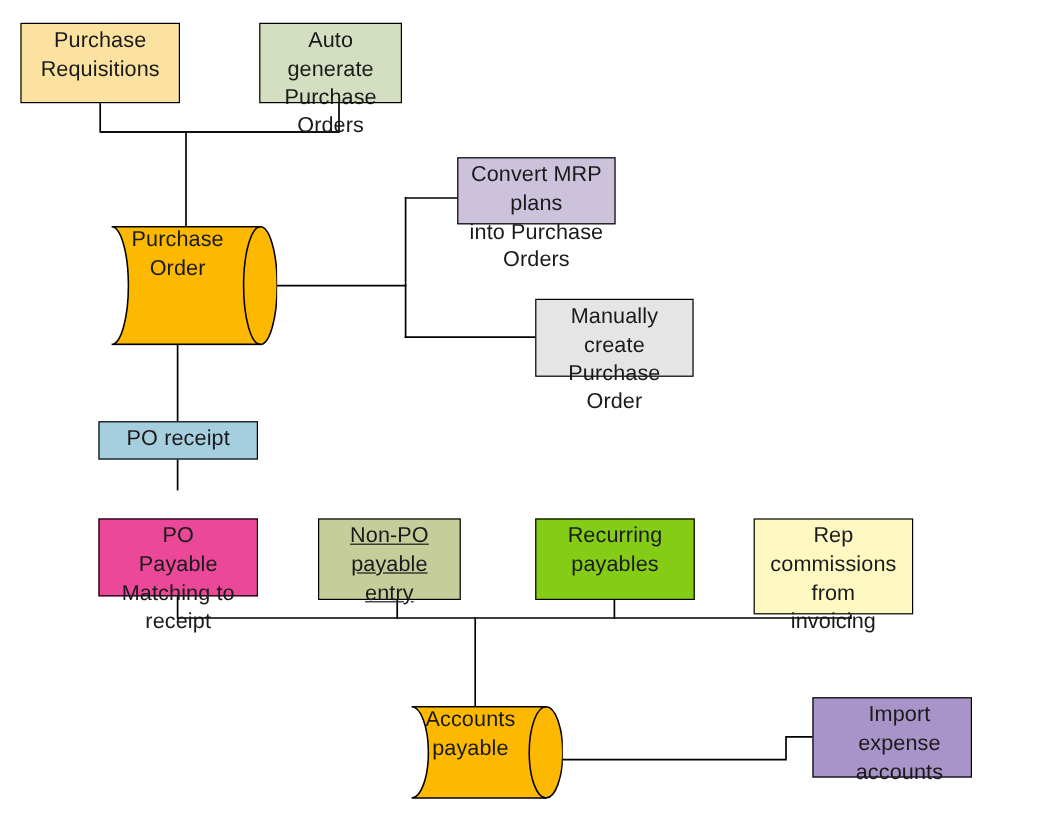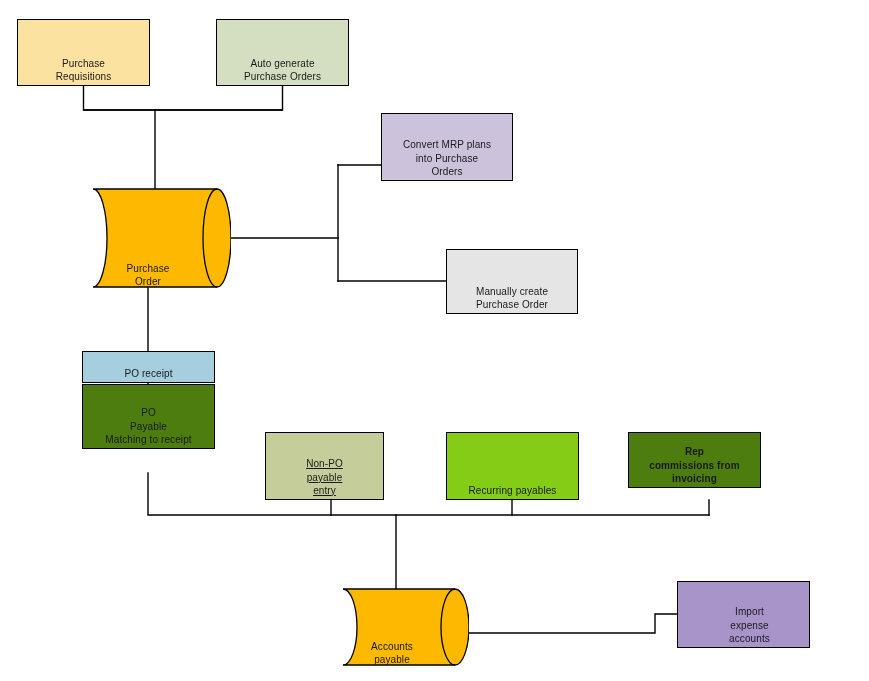--- a/index.html
+++ b/index.html
@@ -24,25 +24,25 @@
     position: absolute;
     left: 0; top: 0;
     width: 869px;
     height: 681px;
     pointer-events: none;
   }
   .node {
     position: absolute;
     box-sizing: border-box;
     display: flex;
-    align-items: flex-end;
+    align-items: flex-start;
     justify-content: center;
     text-align: center;
     color: #1a1a1a;
-    font-size: 10px;
+    font-size: 18px;
     line-height: 1.32;
     letter-spacing: 0.1px;
     padding: 2px 4px;
     white-space: pre-line;
   }
   .node.rect {
     border: 1.3px solid #000000;
   }
   .node.cyl {
     border: none;
@@ -85,41 +85,41 @@
         <path d="M 512 500 L 512 515" stroke="#000000"></path>
         <path d="M 709 500 L 709 515" stroke="#000000"></path>
         <path d="M 396 515 L 396 590" stroke="#000000"></path>
         <path d="M 469 633 L 655 633 L 655 614 L 677 614" stroke="#000000"></path>
       </g>
   </svg>
 
   <div id="node-group">
       <div class="node rect" style="left: 17px; top: 19px; width: 133px; height: 67px; background: rgb(252, 226, 160);"><span>Purchase
 Requisitions</span></div>
-      <div class="node rect" style="left: 216px; top: 19px; width: 133px; height: 67px; background: rgb(211, 223, 192);"><span>Auto generate
+      <div class="node rect" style="left: 216px; top: 19px; width: 119px; height: 67px; background: rgb(211, 223, 192);"><span>Auto generate
 Purchase Orders</span></div>
       <div class="node cyl" style="left: 79px; top: 188px; width: 152px; height: 100px;"><svg class="cyl-svg" viewBox="0 0 152 100" preserveAspectRatio="none">
           <path d="M 14 1 L 138 1 A 14 49 0 0 1 138 99 L 14 99 A 14 49 0 0 0 14 1 Z" fill="#FCB900" stroke="#000000" stroke-width="1.3"></path>
           <path d="M 138 1 A 14 49 0 0 0 138 99" fill="none" stroke="#000000" stroke-width="1.3"></path>
         </svg><div class="cyl-label">Purchase
 Order</div></div>
-      <div class="node rect" style="left: 381px; top: 113px; width: 132px; height: 68px; background: rgb(204, 194, 220);"><span>Convert MRP plans
+      <div class="node rect" style="left: 381px; top: 131px; width: 132px; height: 56px; background: rgb(204, 194, 220);"><span>Convert MRP plans
 into Purchase
 Orders</span></div>
       <div class="node rect" style="left: 446px; top: 249px; width: 132px; height: 65px; background: #e5e5e5;"><span>Manually create
 Purchase Order</span></div>
       <div class="node rect" style="left: 82px; top: 351px; width: 133px; height: 32px; background: rgb(165, 207, 223);"><span>PO receipt</span></div>
-      <div class="node rect" style="left: 82px; top: 384px; width: 133px; height: 65px; background: #4d7c0f;"><span>PO
+      <div class="node rect" style="left: 82px; top: 432px; width: 133px; height: 65px; background: #ec4899;"><span>PO
 Payable
 Matching to receipt</span></div>
       <div class="node rect" style="left: 265px; top: 432px; width: 119px; height: 68px; background: rgb(197, 206, 155); text-decoration: underline;"><span>Non-PO
 payable
 entry</span></div>
       <div class="node rect" style="left: 446px; top: 432px; width: 133px; height: 68px; background: #84cc16;"><span>Recurring payables</span></div>
-      <div class="node rect" style="left: 628px; top: 432px; width: 133px; height: 56px; background: #4d7c0f; font-weight: bold;"><span>Rep
+      <div class="node rect" style="left: 628px; top: 432px; width: 133px; height: 80px; background: #fef9c3;"><span>Rep
 commissions from
 invoicing</span></div>
       <div class="node cyl" style="left: 329px; top: 588px; width: 140px; height: 78px;"><svg class="cyl-svg" viewBox="0 0 140 78" preserveAspectRatio="none">
           <path d="M 14 1 L 126 1 A 14 38 0 0 1 126 77 L 14 77 A 14 38 0 0 0 14 1 Z" fill="#FCB900" stroke="#000000" stroke-width="1.3"></path>
           <path d="M 126 1 A 14 38 0 0 0 126 77" fill="none" stroke="#000000" stroke-width="1.3"></path>
         </svg><div class="cyl-label">Accounts
 payable</div></div>
       <div class="node rect" style="left: 677px; top: 581px; width: 133px; height: 67px; background: rgb(168, 148, 201); padding-left: 16px;"><span>Import
 expense
 accounts</span></div>

